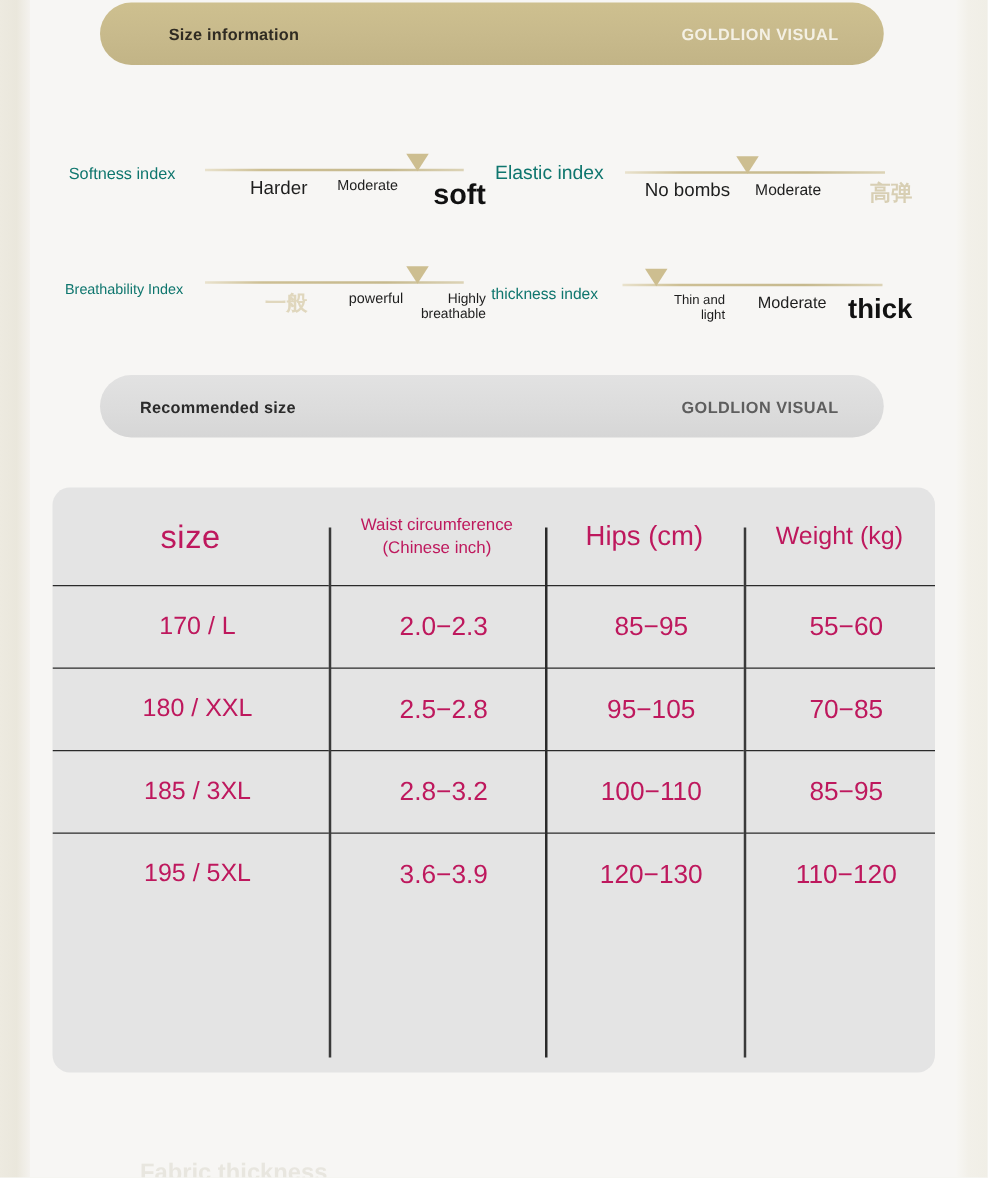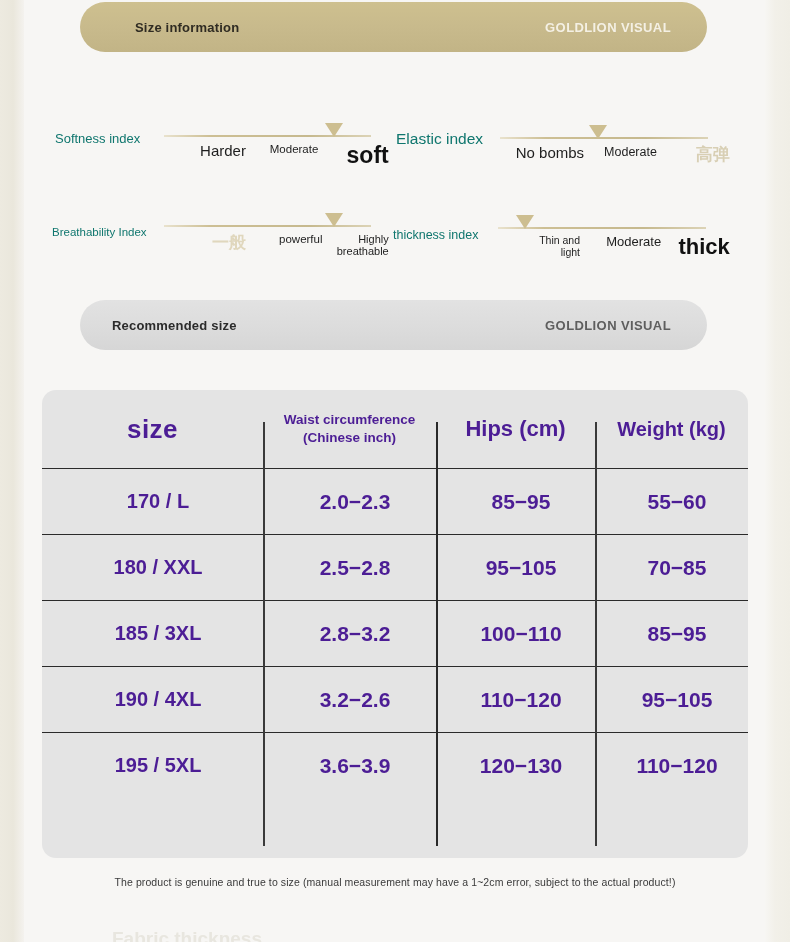--- a/index.html
+++ b/index.html
@@ -124,22 +124,22 @@
   .tbl {
     position: absolute;
     left: 0; top: 0;
     width: 706px;
     border-collapse: collapse;
     table-layout: fixed;
   }
   .tbl th, .tbl td {
     text-align: center;
     vertical-align: middle;
-    color: #4c1d95;
-    font-weight: 700;
+    color: #be185d;
+    font-weight: 400;
   }
   .tbl th {
     height: 78px;
     padding: 0 4px;
   }
   .tbl td {
     height: 63px;
   }
   .tbl tbody tr td {
     border-top: 1.6px solid #2a2a2a;
@@ -262,34 +262,27 @@
             <td class="cell-num">95−105</td>
             <td class="cell-num">70−85</td>
           </tr>
           <tr>
             <td class="cell-size">185 / 3XL</td>
             <td class="cell-num">2.8−3.2</td>
             <td class="cell-num">100−110</td>
             <td class="cell-num">85−95</td>
           </tr>
           <tr>
-            <td class="cell-size">190 / 4XL</td>
-            <td class="cell-num">3.2−2.6</td>
-            <td class="cell-num">110−120</td>
-            <td class="cell-num">95−105</td>
-          </tr>
-          <tr>
             <td class="cell-size">195 / 5XL</td>
             <td class="cell-num">3.6−3.9</td>
             <td class="cell-num">120−130</td>
             <td class="cell-num">110−120</td>
           </tr>
         </tbody>
     </table>
     <div class="vline v1"></div>
     <div class="vline v2"></div>
     <div class="vline v3"></div>
   </div>
 
-  <div class="footnote">The product is genuine and true to size (manual measurement may have a 1~2cm error, subject to the actual product!)</div>
 
   <div class="bottom-ghost">Fabric thickness</div>
 </div>
 
 </body></html>

